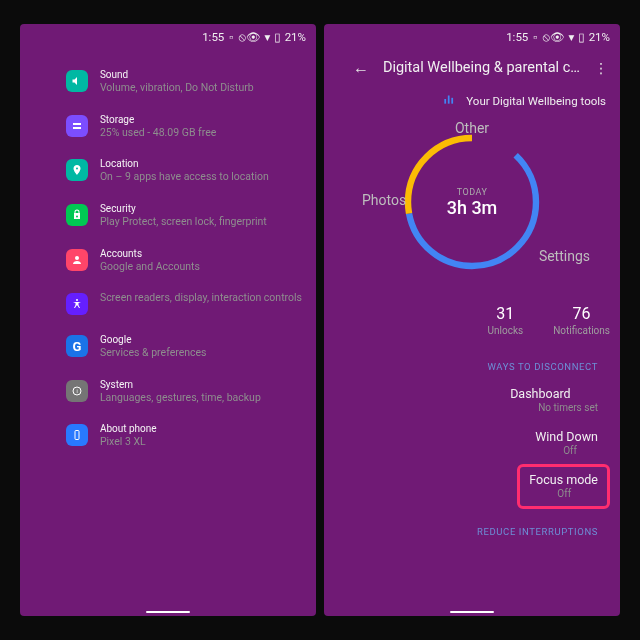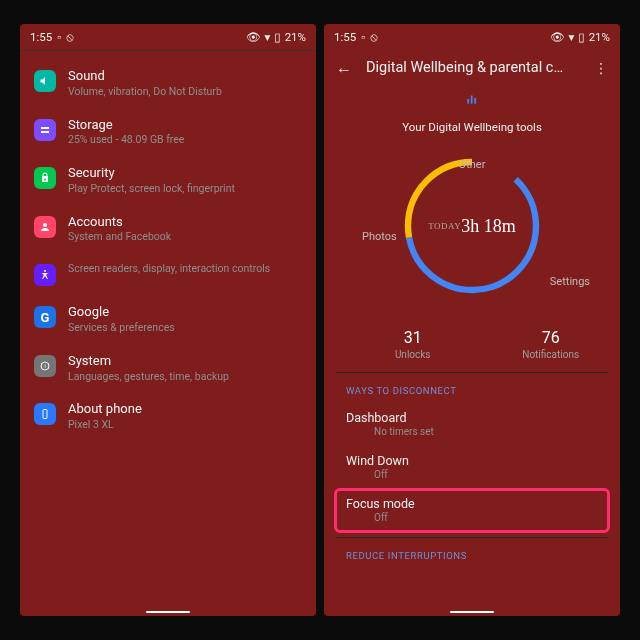--- a/index.html
+++ b/index.html
@@ -5,26 +5,26 @@
   * { margin: 0; padding: 0; box-sizing: border-box; }
   body {
     background: #0b0b0b;
     font-family: -apple-system, BlinkMacSystemFont, "Segoe UI", Roboto, sans-serif;
     width: 640px; height: 640px;
     display: flex; gap: 8px;
     padding: 24px 20px;
   }
   .phone {
     flex: 1;
-    background: #7f1d1d;
+    background: #701a75;
     border-radius: 4px;
     color: #e4e4e4;
     overflow: hidden;
     position: relative;
-    display: flex; flex-direction: column;
+    display: flex; flex-direction: column; align-items: flex-end;
   }
   .statusbar {
     display: flex; justify-content: space-between; align-items: center;
     padding: 6px 10px 4px;
     font-size: 11.5px;
     color: #f0f0f0;
   }
   .statusbar .left { display: flex; align-items: center; gap: 5px; }
   .statusbar .right { display: flex; align-items: center; gap: 4px; }
   .sicon { display: inline-block; }
@@ -46,49 +46,48 @@
   }
   .bg-teal { background: #00b8a3; }
   .bg-purple { background: #7c4dff; }
   .bg-blue { background: #2962ff; }
   .bg-green { background: #00c853; }
   .bg-red { background: #ff4569; }
   .bg-dpurple { background: #651fff; }
   .bg-lgreen { background: #00c853; }
   .bg-grey { background: #757575; }
   .bg-iblue { background: #2979ff; }
-  .title { font-size: 13px; color: #f5f5f5; line-height: 1.3; }
+  .title { font-size: 10px; color: #f5f5f5; line-height: 1.3; }
   .sub { font-size: 10.5px; color: #8e8e8e; line-height: 1.3; margin-top: 0; }
   .highlight {
     position: absolute;
     border: 3px solid #ff2d6f;
     border-radius: 6px;
     pointer-events: none;
   }
 
   
   .header {
     display: flex; align-items: center; gap: 14px;
     padding: 10px 12px 8px;
   }
   .header-title { font-size: 14.5px; color: #f0f0f0; flex: 1; white-space: nowrap; overflow: hidden; text-overflow: ellipsis; }
-  .tools { display: flex; align-items: center; gap: 10px; padding: 6px 14px 8px; flex-direction: column; }
+  .tools { display: flex; align-items: center; gap: 10px; padding: 6px 14px 8px; }
   .tools-label { font-size: 11.5px; color: #eee; }
   .chart-wrap { position: relative; width: 100%; display: flex; justify-content: center; padding: 4px 0 8px; }
   .chart { position: relative; width: 160px; height: 160px; }
   .chart svg { width: 160px; height: 160px; }
   .chart-center {
     position: absolute; inset: 0;
-    display: flex; align-items: center; justify-content: center;
+    display: flex; flex-direction: column; align-items: center; justify-content: center;
     color: #fff;
-    font-family: Liberation Serif, serif;
   }
   .chart-center .today { font-size: 9px; color: #aaa; letter-spacing: 0.5px; }
   .chart-center .time { font-size: 18px; font-weight: 500; }
-  .chart-label { position: absolute; font-size: 11px; color: #bdbdbd; margin-top: 14px; }
+  .chart-label { position: absolute; font-size: 14px; color: #bdbdbd; }
   .lbl-other { top: -2px; left: 50%; transform: translateX(-50%); }
   .lbl-photos { top: 70px; left: -30px; }
   .lbl-settings { bottom: 18px; right: -38px; }
 
   .stats { display: flex; justify-content: space-around; padding: 14px 10px 12px; }
   .stat { text-align: center; margin-left: 30px; }
   .stat .num { font-size: 16px; color: #fff; }
   .stat .lbl { font-size: 10px; color: #9e9e9e; margin-top: 2px; }
   .hr { height: 1px; background: #2a2a2a; margin: 0 12px; }
 
@@ -145,20 +144,31 @@
             <rect x="4" y="14" width="16" height="4"></rect>
           </svg>
         </div>
       <div>
           <div class="title">Storage</div>
           <div class="sub">25% used - 48.09 GB free</div>
         </div>
     </div>
 
 
+    <div class="row">
+      <div class="icon-circ bg-teal">
+          <svg width="12" height="12" viewBox="0 0 24 24" fill="#fff">
+            <path d="M12 2C8 2 5 5 5 9c0 5 7 13 7 13s7-8 7-13c0-4-3-7-7-7zm0 9a2 2 0 110-4 2 2 0 010 4z"></path>
+          </svg>
+        </div>
+      <div>
+          <div class="title">Location</div>
+          <div class="sub">On – 9 apps have access to location</div>
+        </div>
+    </div>
 
     <div class="row">
       <div class="icon-circ bg-green">
           <svg width="12" height="12" viewBox="0 0 24 24" fill="#fff">
             <path d="M18 8h-1V6a5 5 0 00-10 0v2H6v12h12V8zm-6 9a2 2 0 110-4 2 2 0 010 4zM9 8V6a3 3 0 016 0v2H9z"></path>
           </svg>
         </div>
       <div>
           <div class="title">Security</div>
           <div class="sub">Play Protect, screen lock, fingerprint</div>
@@ -167,21 +177,21 @@
 
     <div class="row">
       <div class="icon-circ bg-red">
           <svg width="12" height="12" viewBox="0 0 24 24" fill="#fff">
             <circle cx="12" cy="8" r="4"></circle>
             <path d="M4 20c0-4 4-6 8-6s8 2 8 6"></path>
           </svg>
         </div>
       <div>
           <div class="title">Accounts</div>
-          <div class="sub">System and Facebook</div>
+          <div class="sub">Google and Accounts</div>
         </div>
     </div>
 
     <div class="row">
       <div class="icon-circ bg-dpurple">
           <svg width="12" height="12" viewBox="0 0 24 24" fill="#fff">
             <circle cx="12" cy="4" r="2"></circle>
             <path d="M4 8h16l-5 2v4l3 6h-2l-3-5h-2l-3 5H6l3-6v-4z"></path>
           </svg>
         </div>
@@ -262,21 +272,21 @@
 
   <div class="chart-wrap">
     <div class="chart">
       <svg viewBox="0 0 100 100">
         <circle cx="50" cy="50" r="40" fill="none" stroke="#4285f4" stroke-width="4" stroke-dasharray="151 251" stroke-dashoffset="-30" transform="rotate(-90 50 50)"></circle>
         <circle cx="50" cy="50" r="40" fill="none" stroke="#fbbc05" stroke-width="4" stroke-dasharray="70 251" stroke-dashoffset="-181" transform="rotate(-90 50 50)"></circle>
         <circle cx="50" cy="50" r="40" fill="none" stroke="#ea4335" stroke-width="4" stroke-dasharray="30 251" stroke-dashoffset="-251" transform="rotate(-90 50 50)"></circle>
       </svg>
       <div class="chart-center">
         <div class="today">TODAY</div>
-        <div class="time">3h 18m</div>
+        <div class="time">3h 3m</div>
       </div>
       <div class="chart-label lbl-other">Other</div>
       <div class="chart-label lbl-photos">Photos</div>
       <div class="chart-label lbl-settings">Settings</div>
     </div>
   </div>
 
   <div class="stats">
     <div class="stat">
       <div class="num">31</div>

